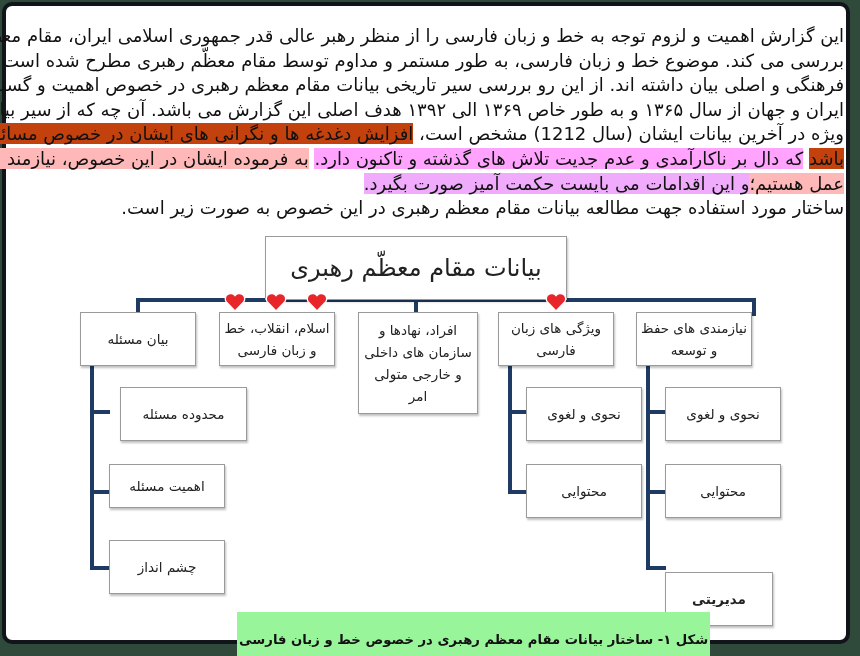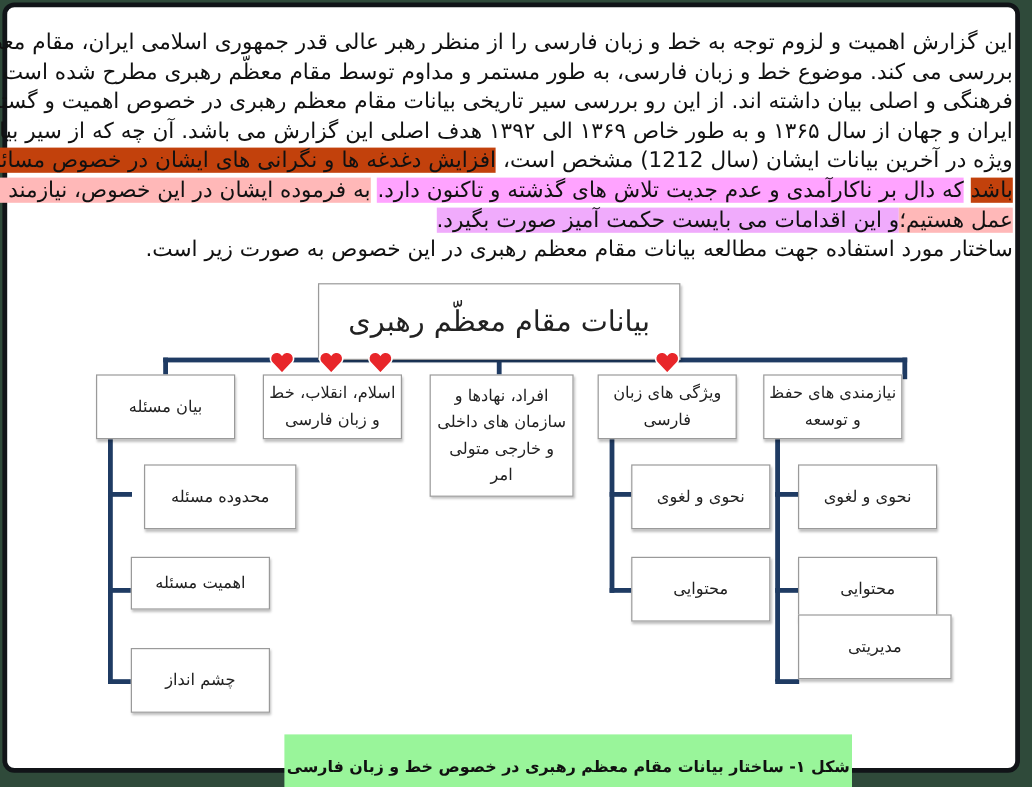--- a/index.html
+++ b/index.html
@@ -80,21 +80,21 @@
   <div class="box root" style="left:265px; top:236px; width:302px; height:64px;">بیانات مقام معظّم رهبری</div>
 
   <div class="box" style="left:636px; top:312px; width:116px; height:54px;">نیازمندی های حفظ و توسعه</div>
   <div class="box" style="left:498px; top:312px; width:116px; height:54px;">ویژگی های زبان فارسی</div>
   <div class="box" style="left:358px; top:312px; width:120px; height:102px;">افراد، نهادها و سازمان های داخلی و خارجی متولی امر</div>
   <div class="box" style="left:219px; top:312px; width:116px; height:54px;">اسلام، انقلاب، خط و  زبان فارسی</div>
   <div class="box" style="left:80px; top:312px; width:116px; height:54px;">بیان مسئله</div>
 
   <div class="box" style="left:665px; top:387px; width:116px; height:54px;">نحوی و لغوی</div>
   <div class="box" style="left:665px; top:464px; width:116px; height:54px;">محتوایی</div>
-  <div class="box" style="left:665px; top:512px; width:128px; height:54px;">مدیریتی</div>
+  <div class="box" style="left:665px; top:572px; width:108px; height:54px;font-weight:bold;">مدیریتی</div>
 
   <div class="box" style="left:526px; top:387px; width:116px; height:54px;">نحوی و لغوی</div>
   <div class="box" style="left:526px; top:464px; width:116px; height:54px;">محتوایی</div>
 
   <div class="box" style="left:109px; top:387px; width:127px; height:54px;margin-left:11px;">محدوده مسئله</div>
   <div class="box" style="left:109px; top:464px; width:116px; height:44px;">اهمیت مسئله</div>
   <div class="box" style="left:109px; top:540px; width:116px; height:54px;">چشم انداز</div>
 
   <svg class="heart" style="left:224px; top:292px;" viewBox="0 0 24 22">
       <path d="M12 21 L2.5 11 A5.5 5.5 0 0 1 12 4 A5.5 5.5 0 0 1 21.5 11 Z" fill="#e8262a" stroke="#fff" stroke-width="1.5"></path>

